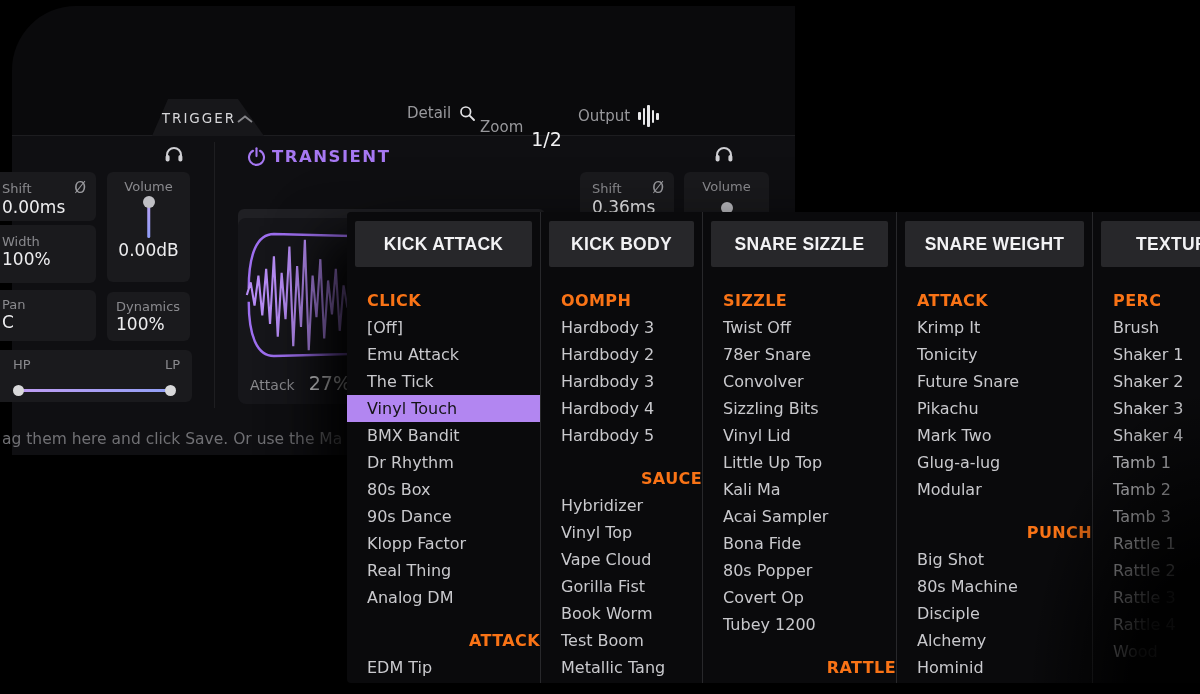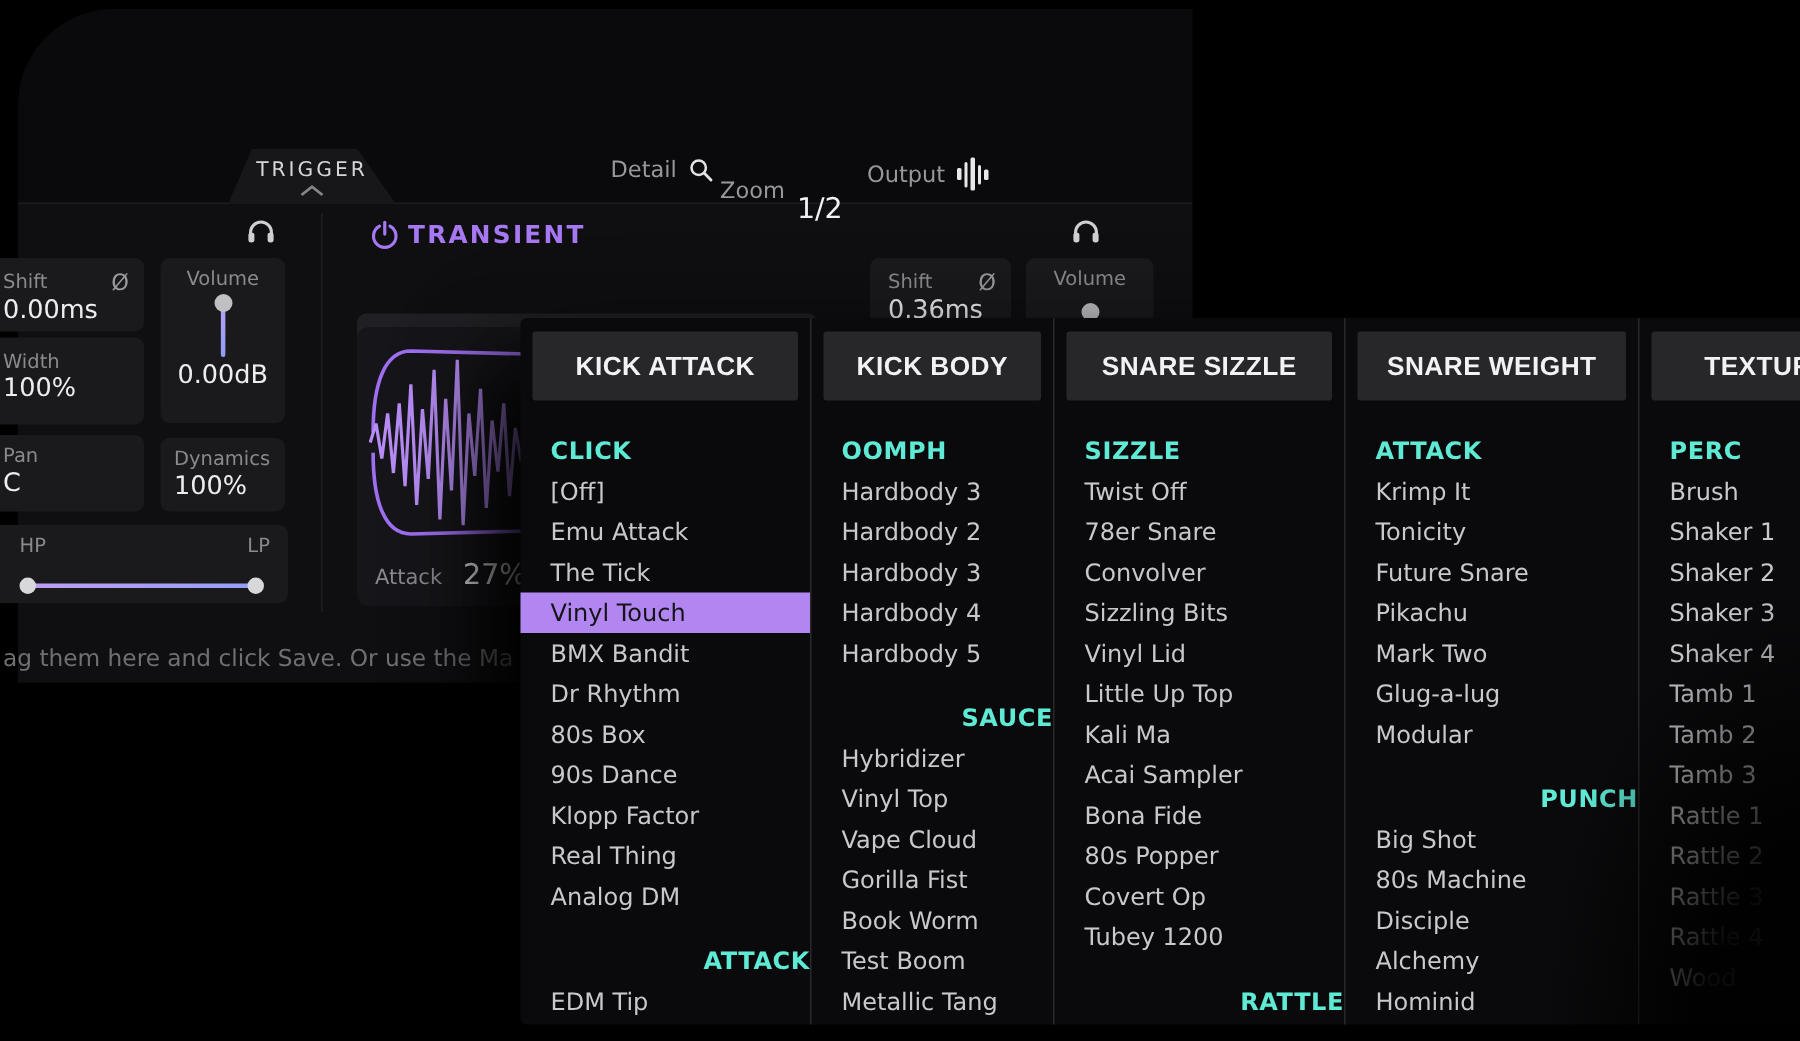--- a/index.html
+++ b/index.html
@@ -10,21 +10,21 @@
   .back-window{position:absolute;left:12px;top:6px;width:783px;height:449px;
     background:#0a0a0c;border-top-left-radius:64px;
     box-shadow:0 22px 48px rgba(0,0,0,.75);}
   .main-area{position:absolute;left:12px;top:136px;width:783px;height:319px;background:#0f0f12;}
   .toolbar-divider{position:absolute;left:12px;top:135px;width:783px;height:1px;background:#1d1d20;}
   .v-divider{position:absolute;left:214px;top:142px;width:1px;height:266px;background:#1e1e21;}
 
   
   .tab{position:absolute;left:152px;top:99px;width:112px;height:37px;background:#17171a;
     clip-path:polygon(16px 0,calc(100% - 26px) 0,100% 100%,0 100%);
-    display:flex;flex-direction:column;align-items:center;justify-content:center;}
+    display:flex;flex-direction:row;align-items:center;justify-content:center;}
   .tab-label{color:#d6d6d9;font-size:13.5px;letter-spacing:2px;}
   .tab-caret{margin-top:2px;}
   .tb-item{position:absolute;top:104px;display:flex;align-items:center;gap:8px;color:#98989c;font-size:15px;}
   .tb-detail{left:407px;}
   .tb-zoom{left:480px;}
   .tb-output{left:578px;}
   .tb-strong{color:#f1f1f3;font-size:19px;margin-top:24px;}
   .outbars{display:flex;align-items:center;gap:2px;height:24px;}
   .outbars i{display:block;width:2.5px;background:#e8e8ea;border-radius:1px;}
 
@@ -81,21 +81,21 @@
     box-shadow:-22px 28px 50px rgba(0,0,0,.85),0 40px 80px rgba(0,0,0,.8);}
   .menu-col{box-sizing:border-box;border-right:1px solid #28282b;}
   .menu-col:last-child{border-right:none;}
   .menu-header{margin:9px 8px 0;height:46px;background:#27272a;border-radius:2px;
     display:flex;align-items:center;justify-content:center;color:#f2f2f4;
     font-family:"Liberation Sans",sans-serif;font-weight:700;font-size:17.5px;letter-spacing:.3px;
     white-space:nowrap;overflow:hidden;}
   .menu-items{padding-top:20px;}
   .menu-item,.group-label{height:27px;line-height:27px;padding-left:20px;font-size:16px;
     color:#c9c9cd;white-space:nowrap;overflow:hidden;}
-  .group-label{color:#5eead4;font-weight:700;letter-spacing:.4px;}
+  .group-label{color:#f97316;font-weight:700;letter-spacing:.4px;}
   .group-label.gap{margin-top:16px;text-align:right;}
   .menu-item.selected{background:#b286f1;color:#141416;}
 
   .corner-fade{position:absolute;right:0;bottom:0;width:170px;height:300px;z-index:20;pointer-events:none;
     background:radial-gradient(ellipse at 105% 105%,rgba(0,0,0,.95) 30%,rgba(0,0,0,0) 72%);}
 </style>
 </head>
 <body>
 
 <div class="stage">

